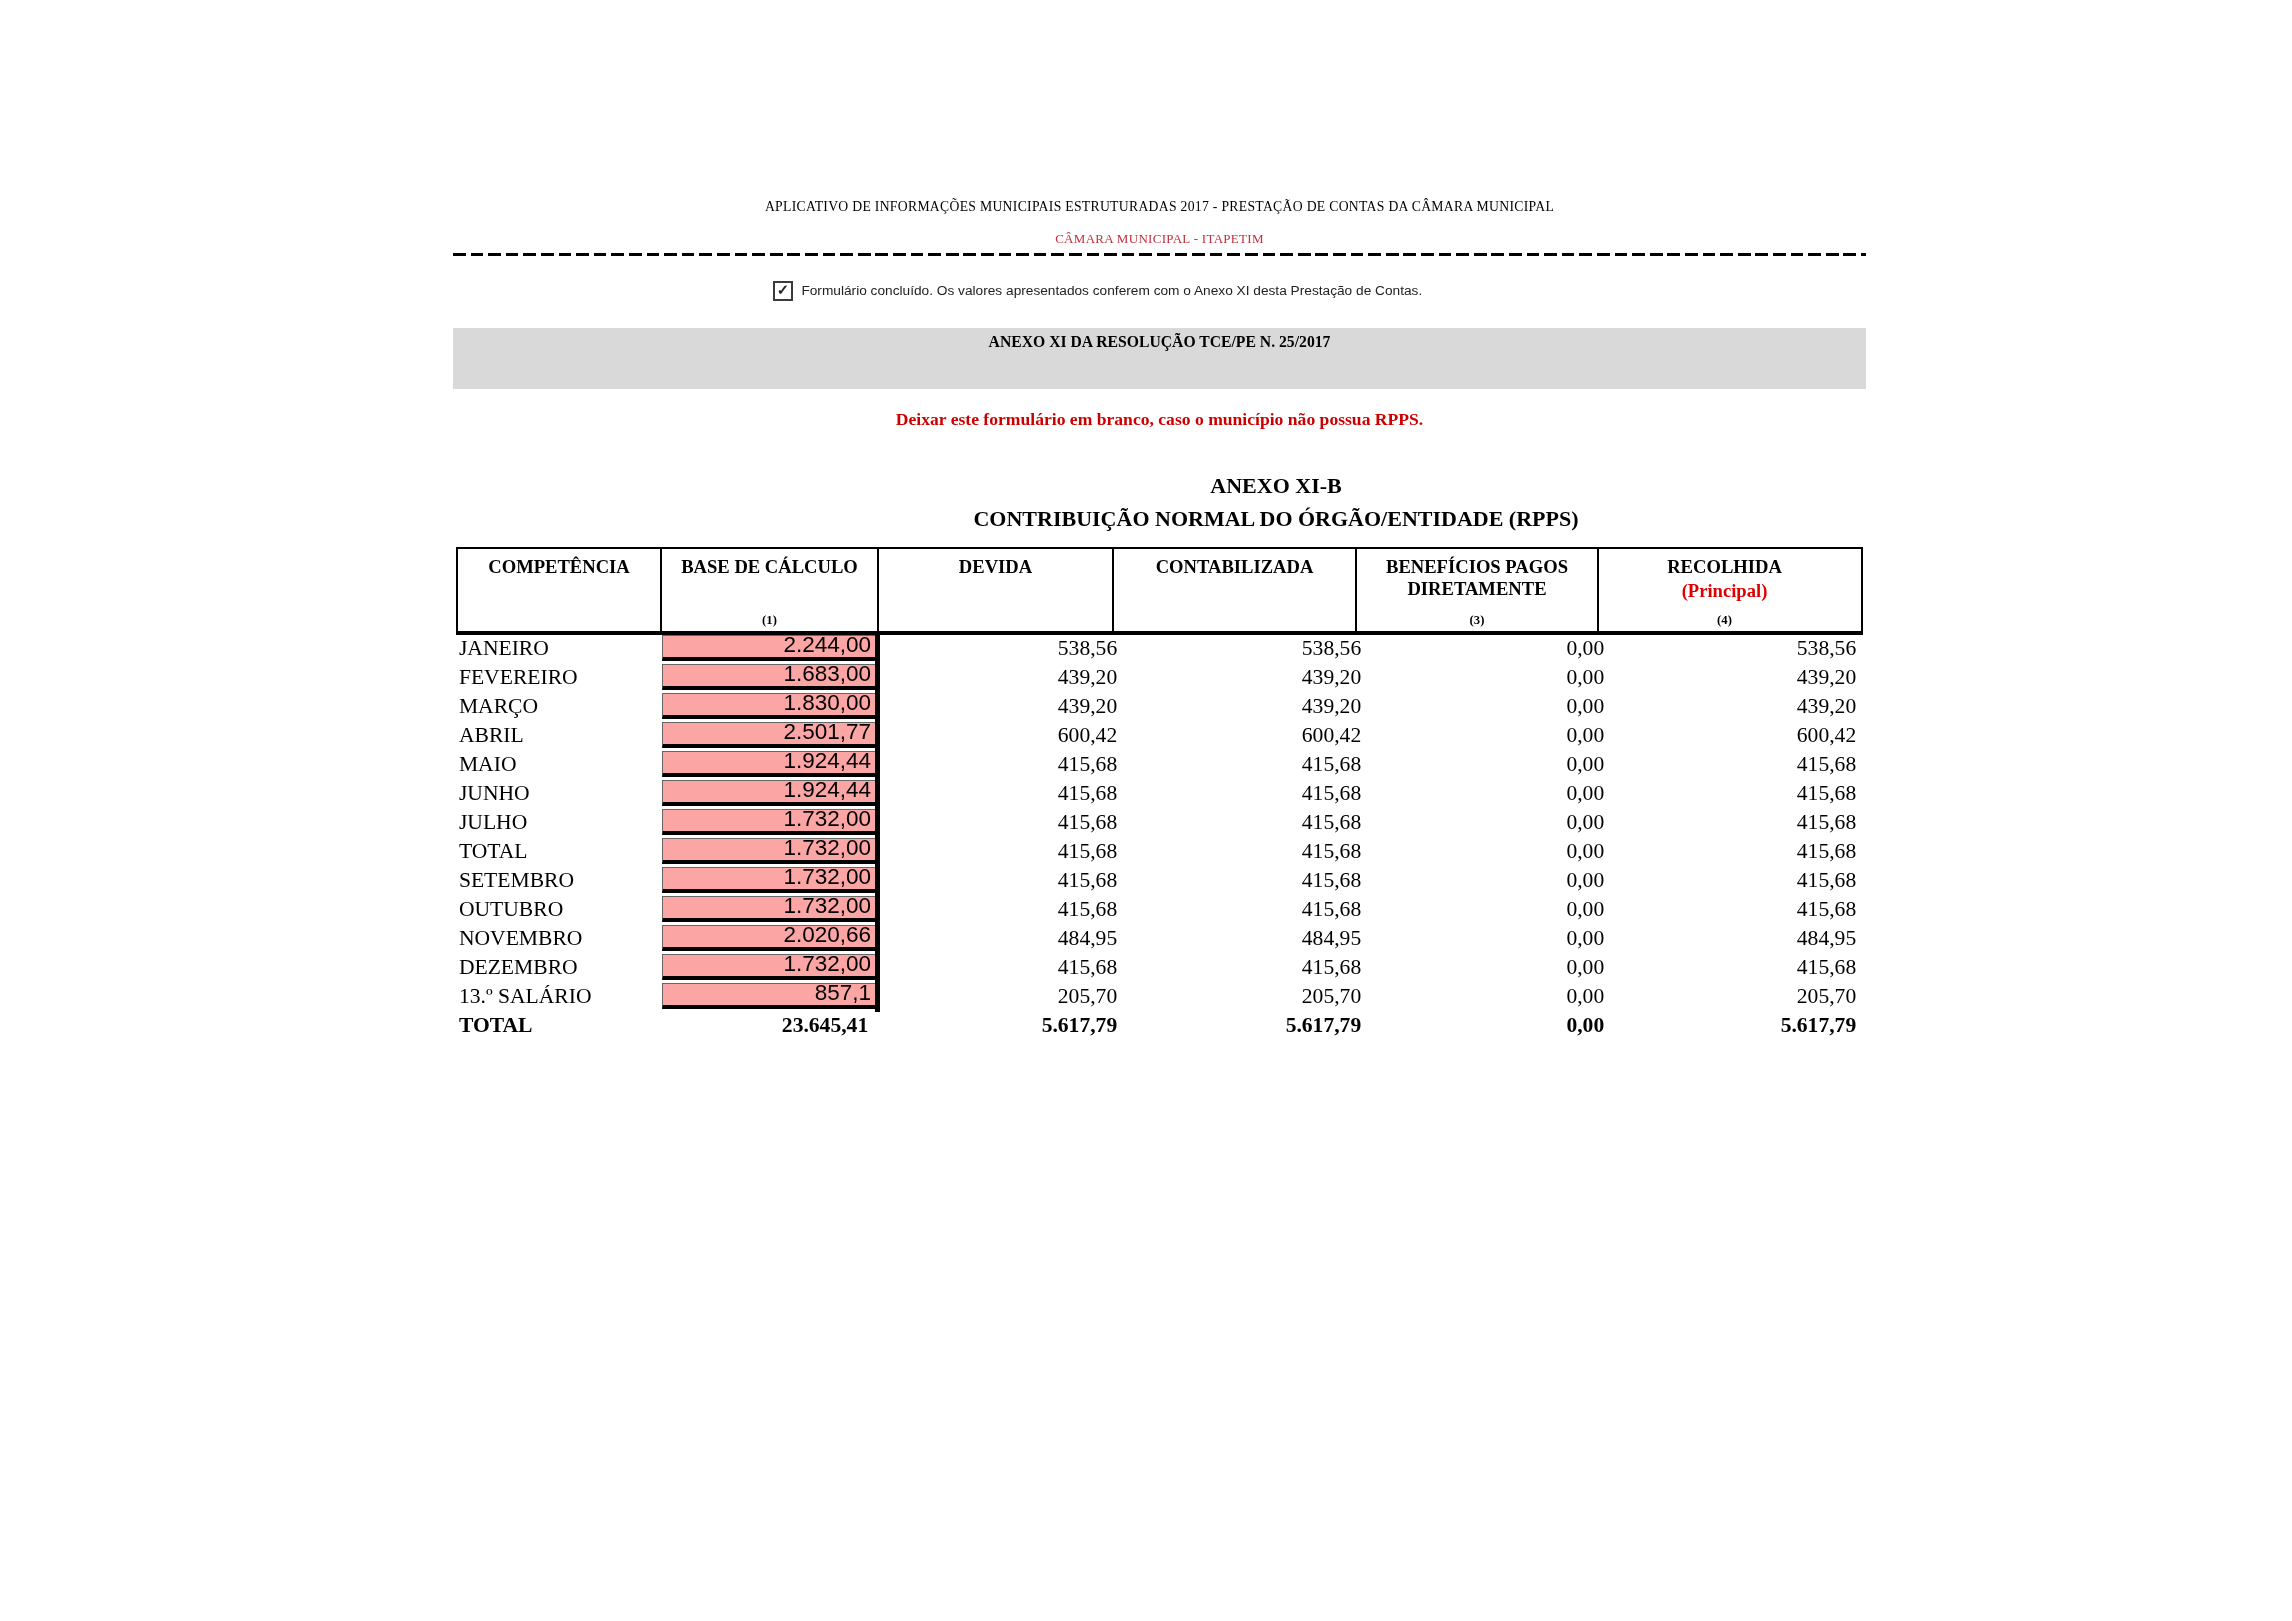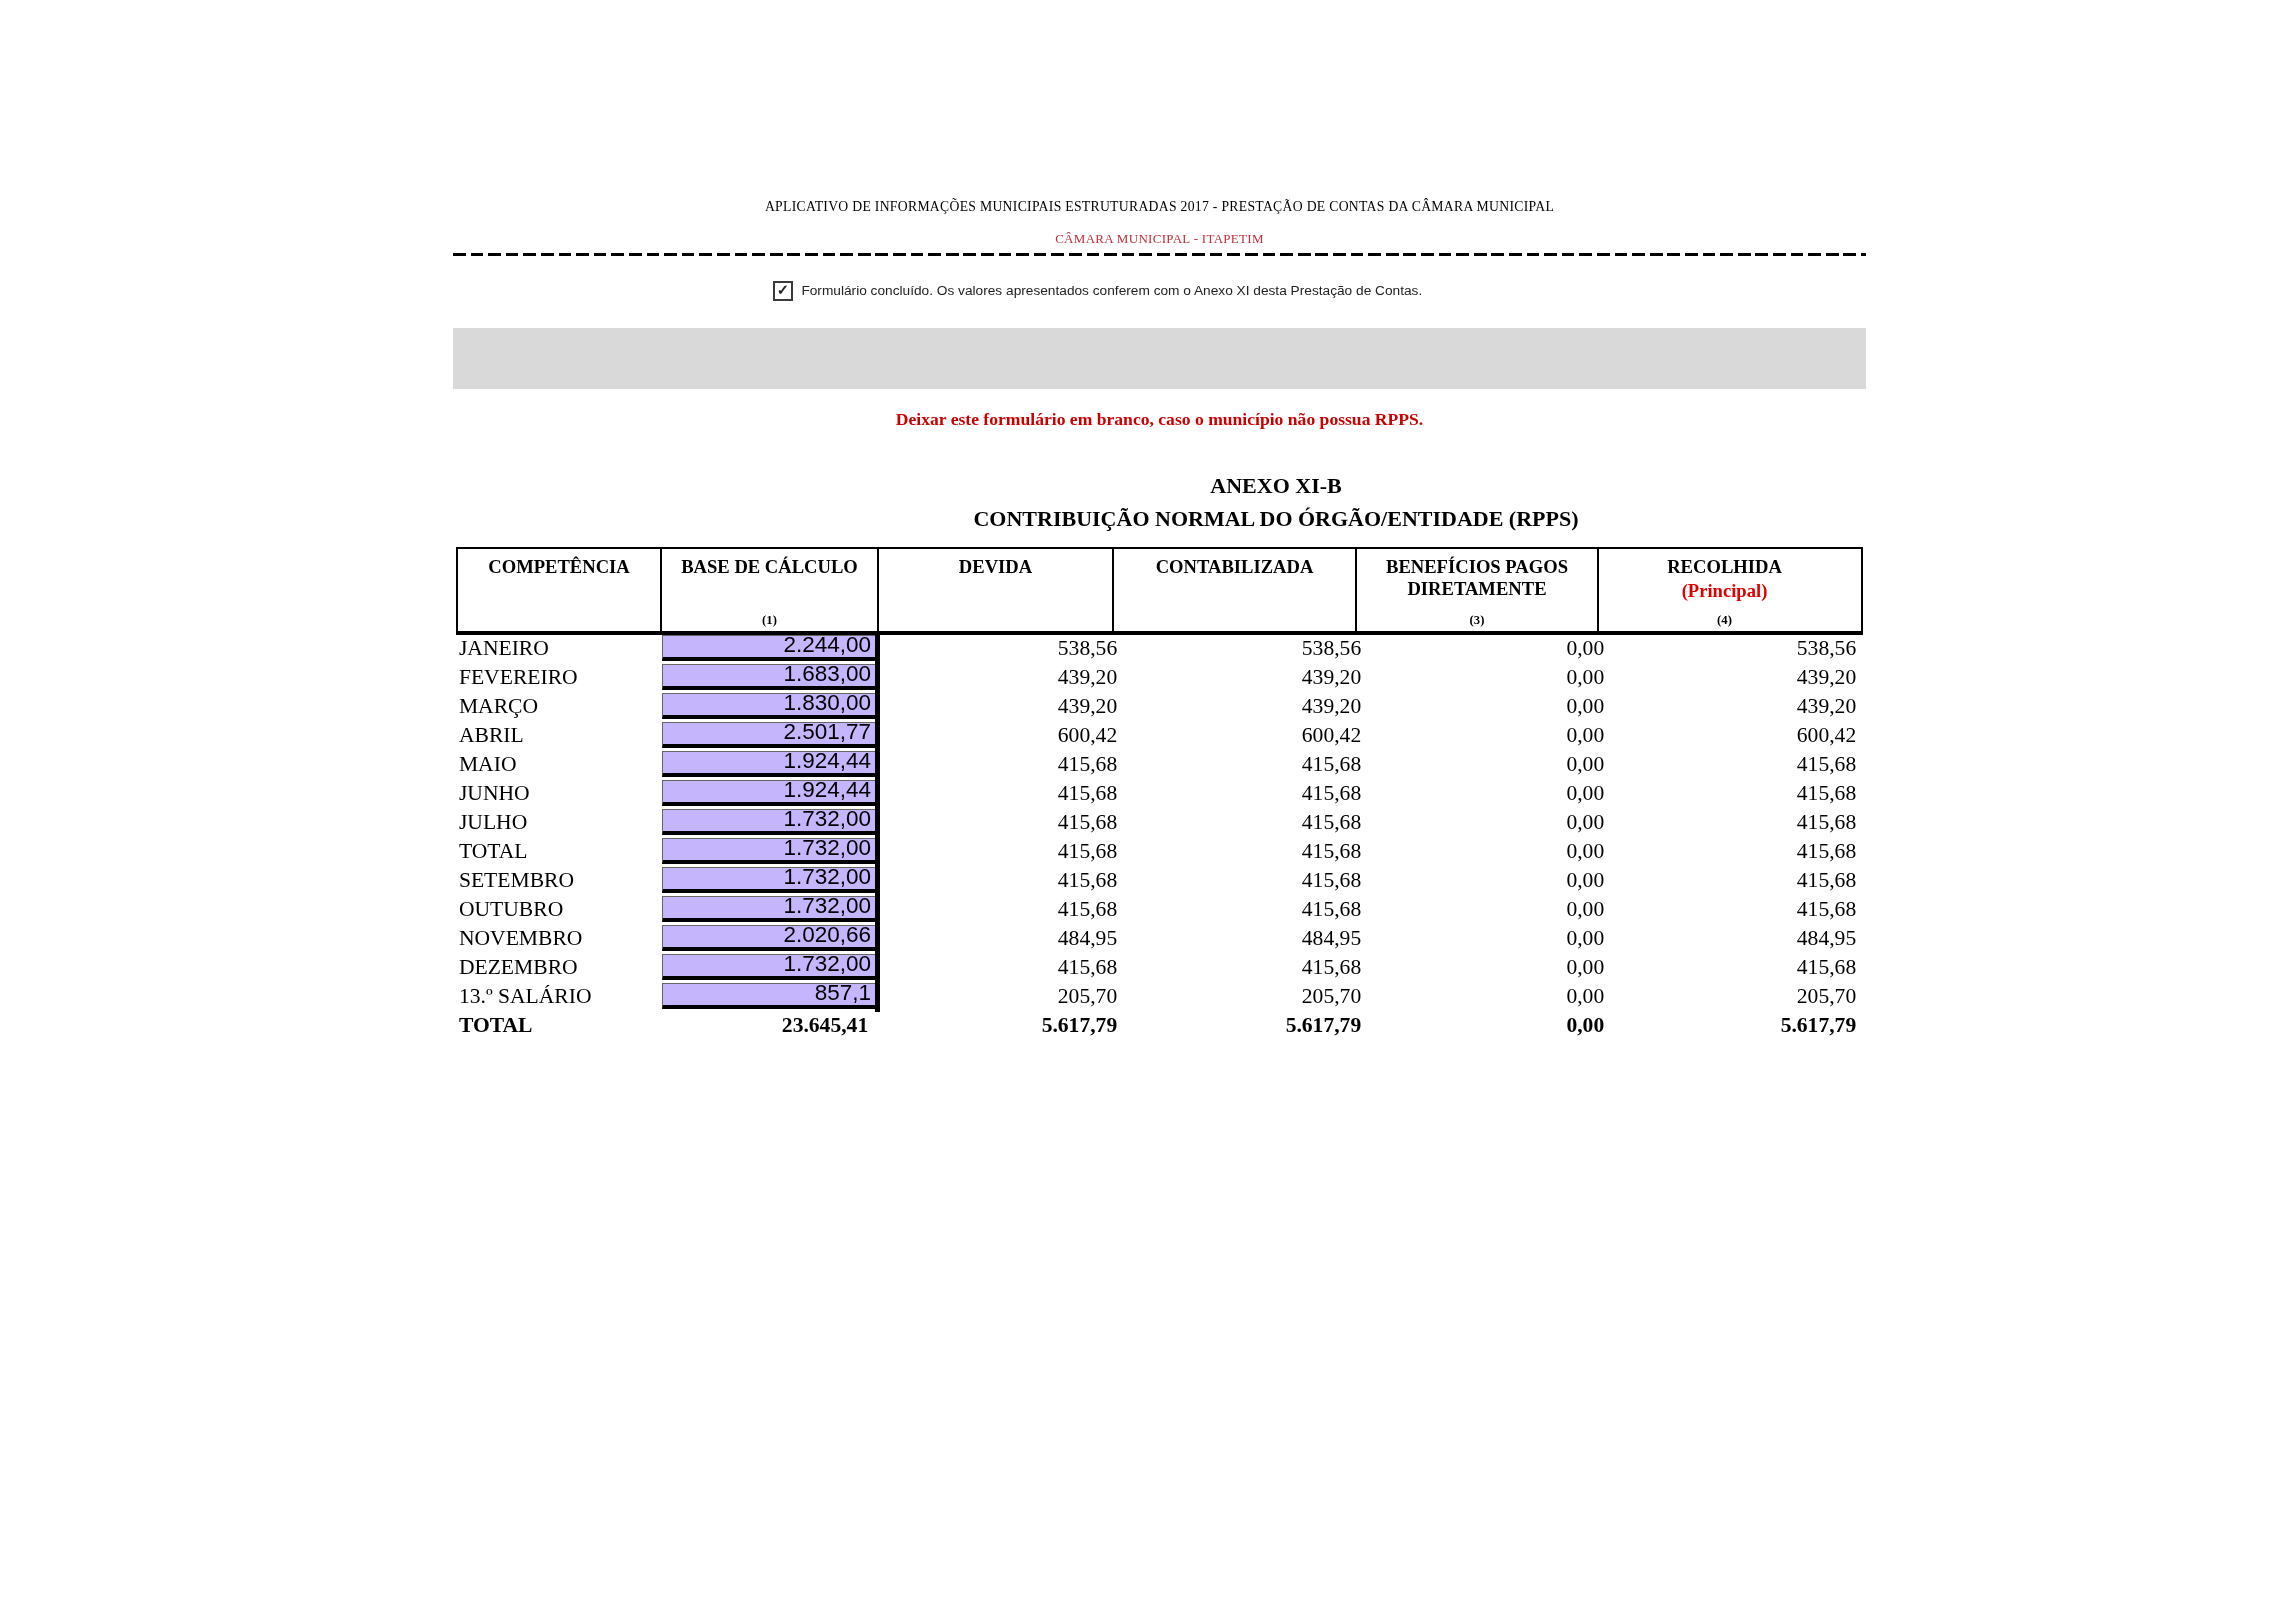--- a/index.html
+++ b/index.html
@@ -80,21 +80,21 @@
   .td { box-sizing:border-box; font-size:21.6px; line-height:27.4px; flex:0 0 auto; }
   .td.c1 { width:206px; padding-left:2.9px; }
   .td.c2 { width:218px; }
   .td.c3 { width:245px; } .td.c4 { width:244px; } .td.c5 { width:243px; } .td.c6 { width:252px; }
   .td.num { text-align:right; padding-right:7.8px; }
 
   .tr .c2.base-cell { border-right:5.9px solid #000; }
   .base-box {
     box-sizing:border-box; height:25.5px; width:100%;
     border-top:1px solid #666; border-left:1px solid #666; border-bottom:4.9px solid #000;
-    background:#c4b5fd; text-align:right; padding-right:3.9px;
+    background:#fca5a5; text-align:right; padding-right:3.9px;
     font-family:"Liberation Sans", sans-serif; font-size:22.5px; line-height:18.6px;
   }
 
   .total-row { font-weight:bold; }
   .total-row .c2 { text-align:right; padding-right:11.8px; }
 </style>
 </head>
 <body>
 
 <div class="page">
@@ -104,20 +104,21 @@
   <div class="dashed-rule"></div>
 
   <div class="form-status">
     <span class="checkbox">
       <span>✓</span>
     </span>
     <span>Formulário concluído. Os valores apresentados conferem com o Anexo XI desta Prestação de Contas.</span>
   </div>
 
   <div class="banner">
+    <div class="banner-subtitle">ANEXO XI DA RESOLUÇÃO TCE/PE N. 25/2017</div>
   </div>
 
   <div class="red-note">Deixar este formulário em branco, caso o município não possua RPPS.</div>
 
   <div class="annex-heading">
     <div class="line1">ANEXO XI-B</div>
     <div class="line2">CONTRIBUIÇÃO NORMAL DO ÓRGÃO/ENTIDADE (RPPS)</div>
   </div>
 
   <div class="rpps-table">

